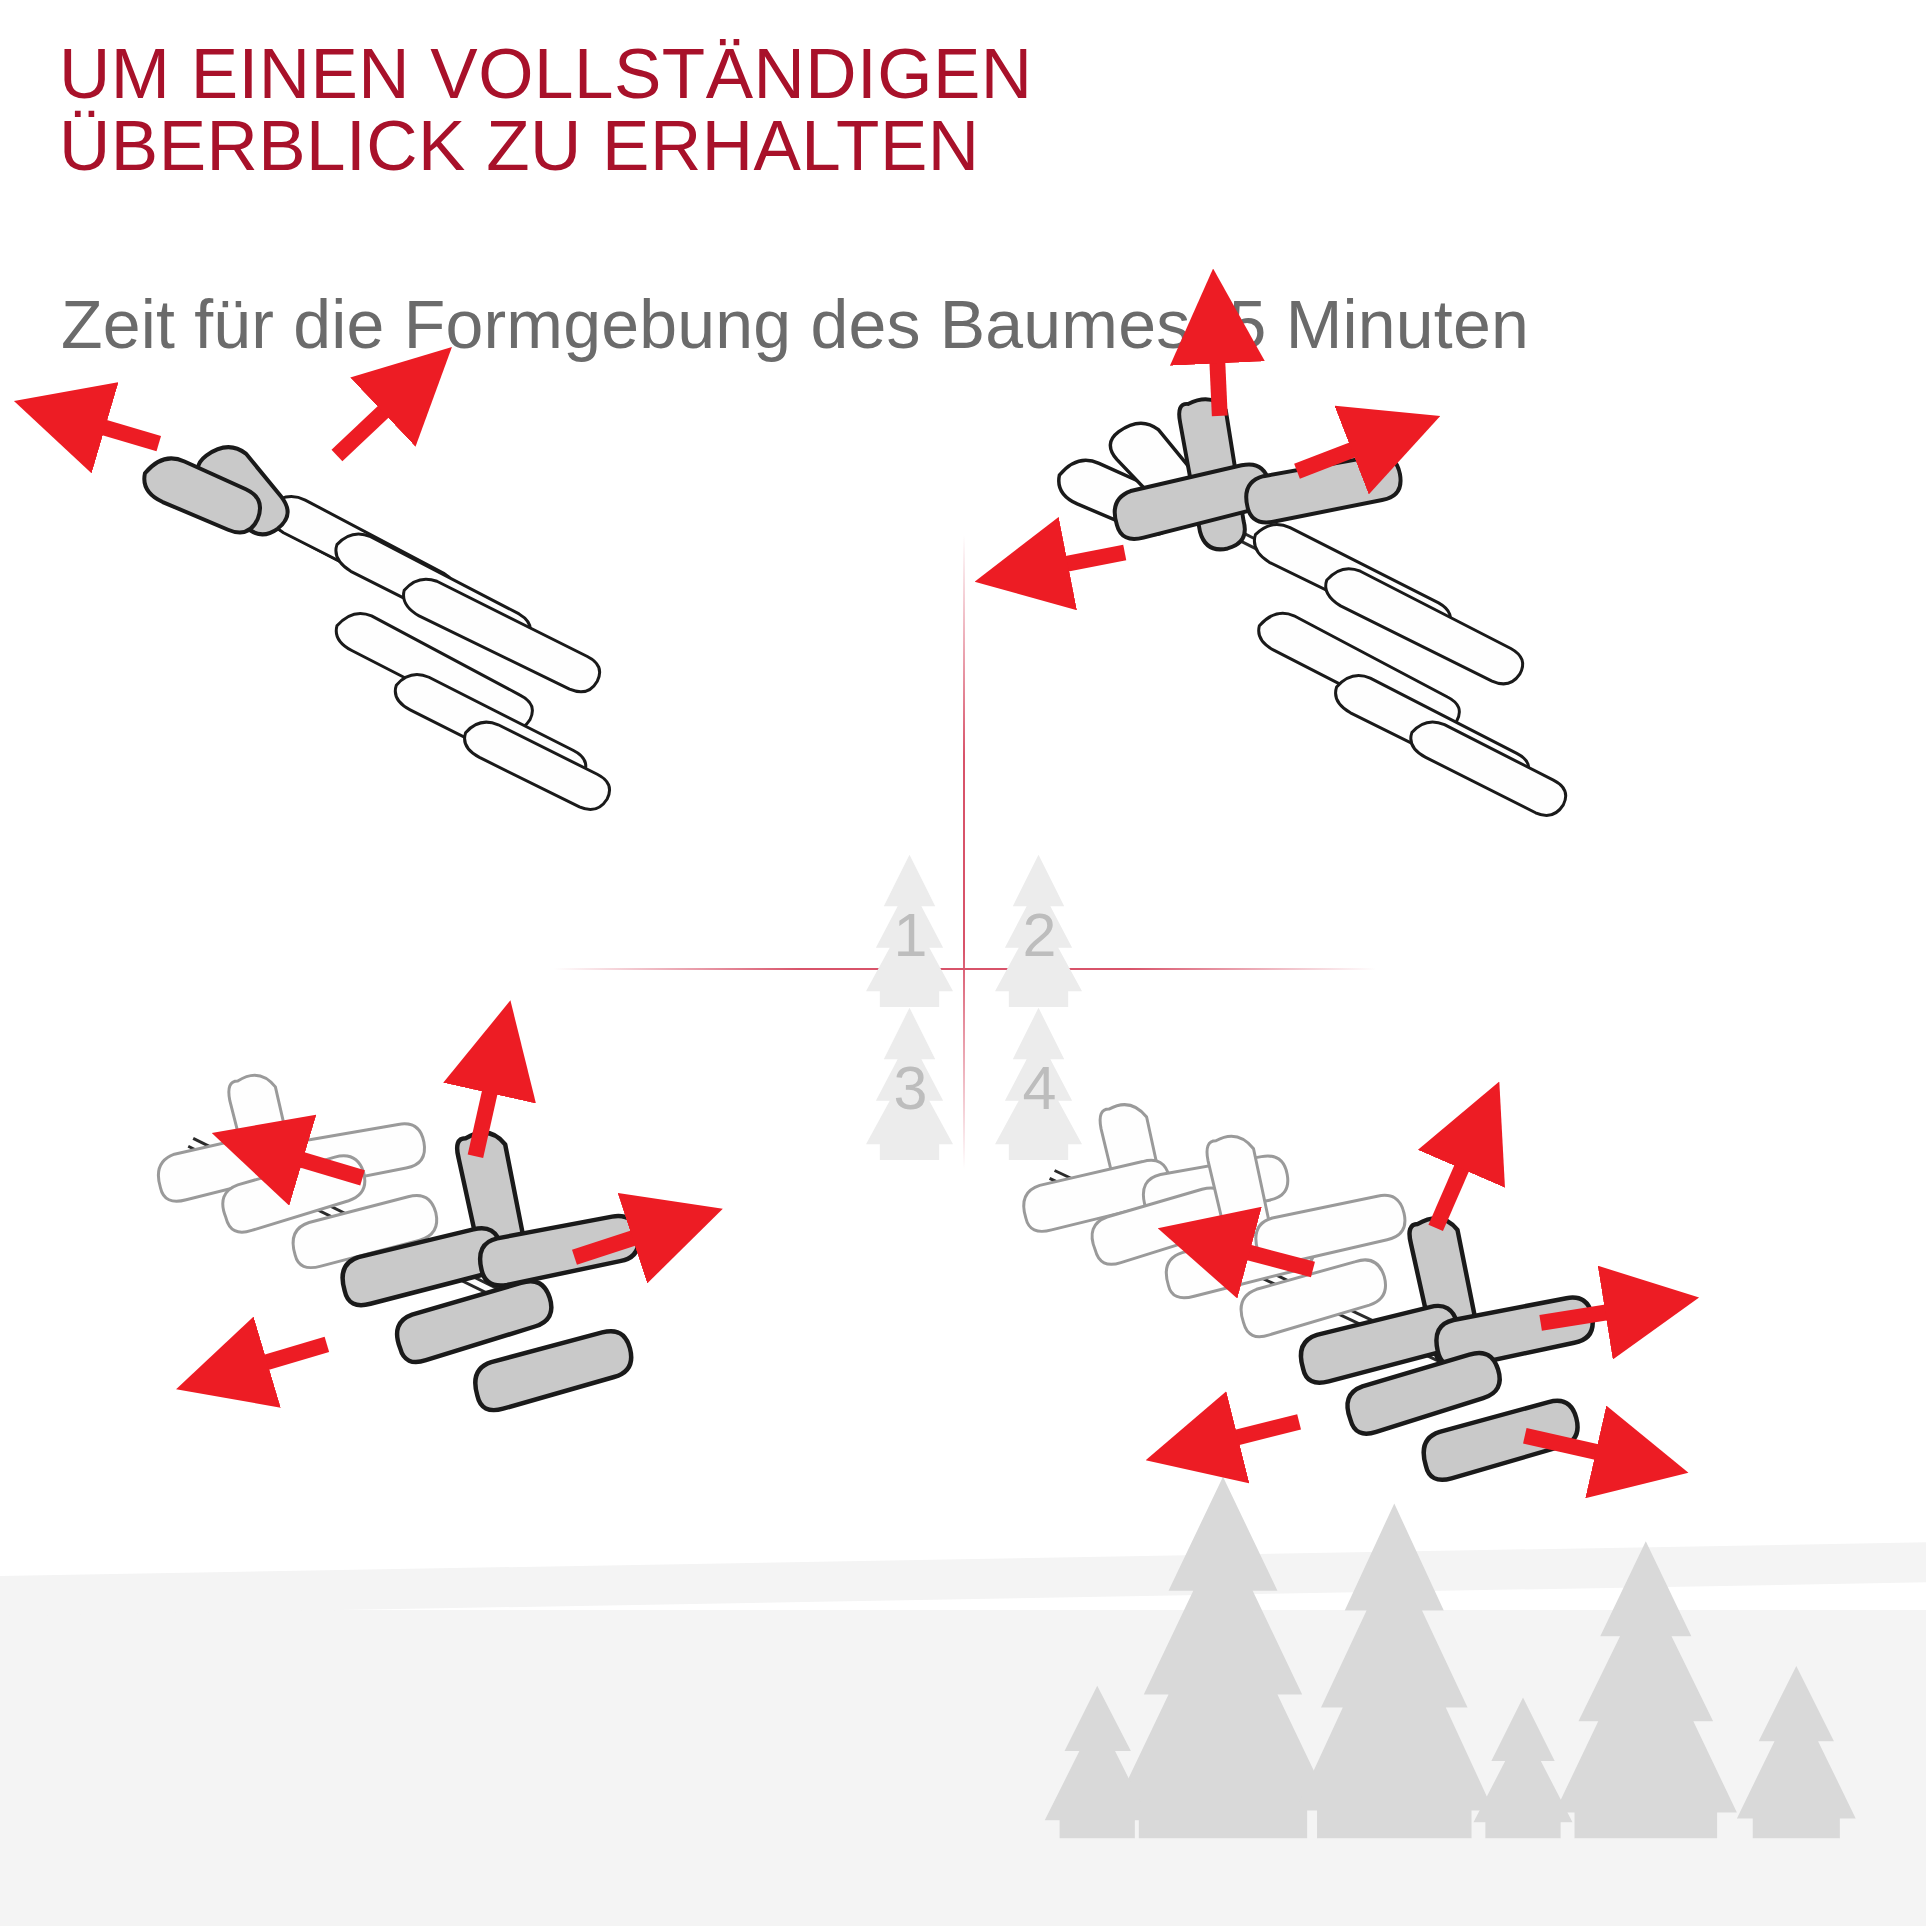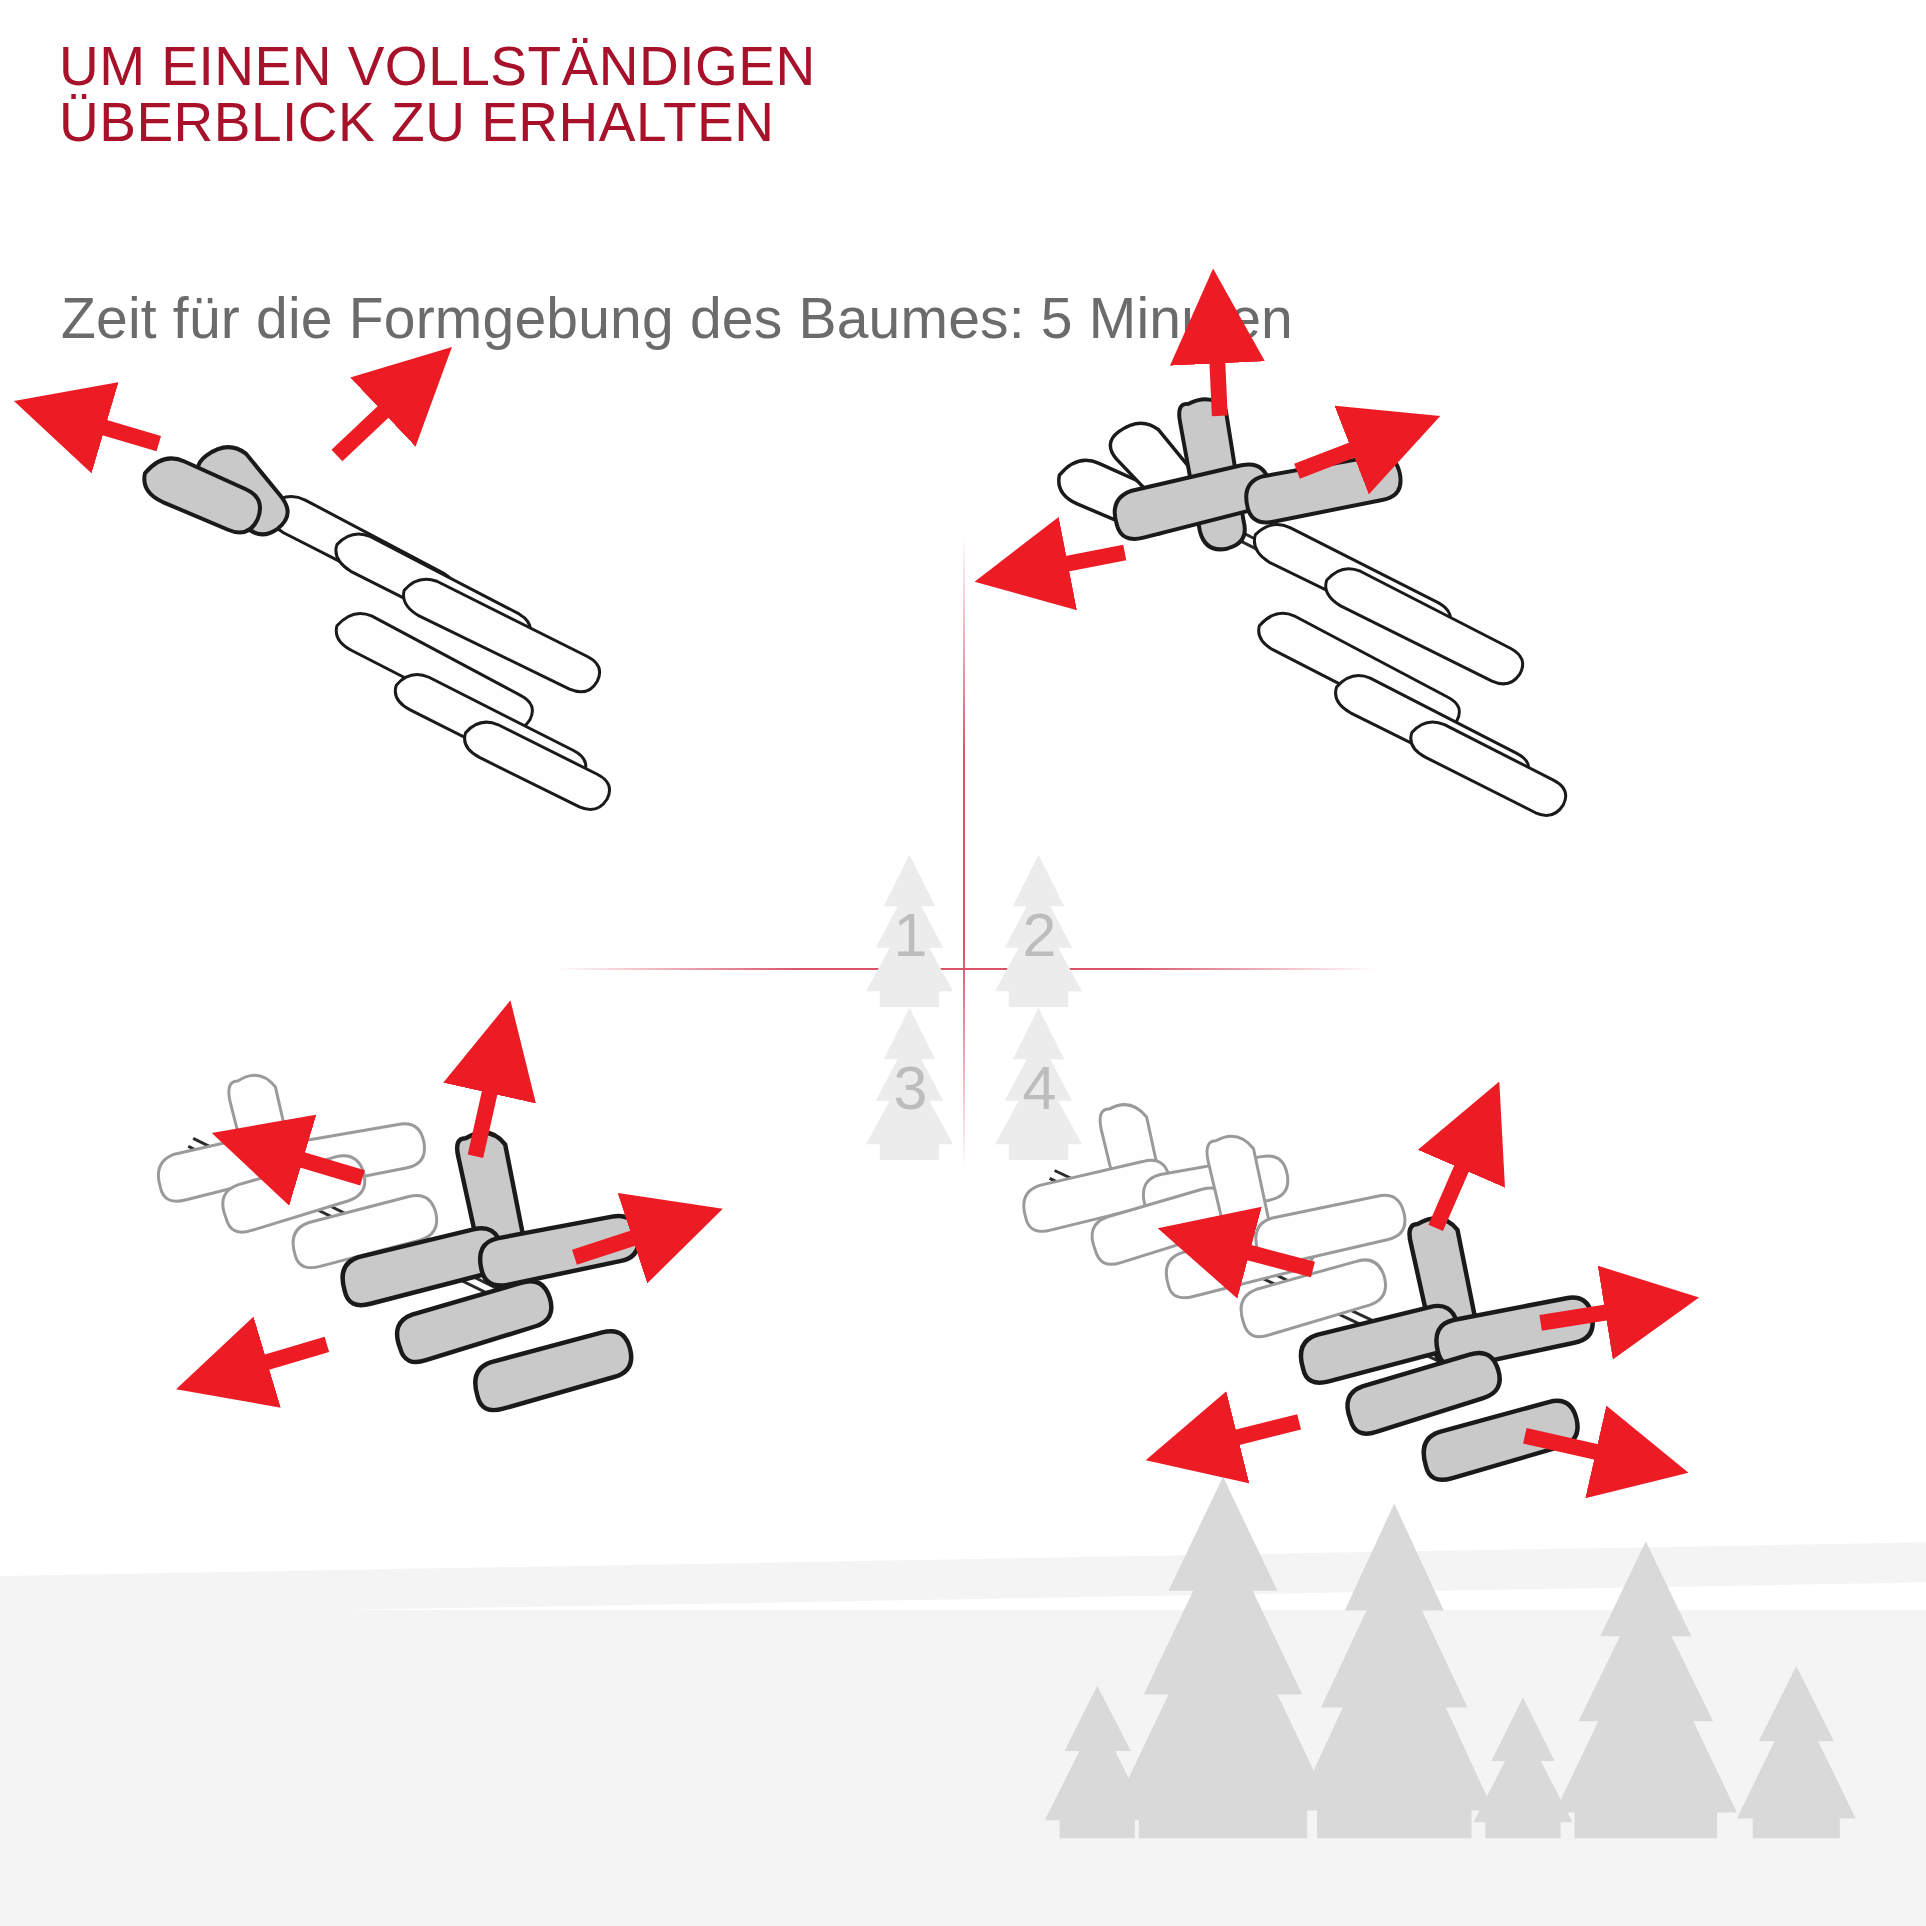--- a/index.html
+++ b/index.html
@@ -11,32 +11,32 @@
     position:relative;
   }
   .stage{position:absolute;inset:0;}
 
   
   .title{
     position:absolute;
     left:59px; top:38px;
     width:1485px;
     color:#A8112A;
-    font-size:55px;
+    font-size:71px;
     line-height:1.02;
     font-weight:400;
     letter-spacing:0.5px;
     text-transform:uppercase;
     white-space:pre-line;
   }
   .subtitle{
     position:absolute;
     left:61px; top:285px;
     color:#6b6b6b;
-    font-size:57px;
+    font-size:68px;
     font-weight:400;
     letter-spacing:0.2px;
   }
 
   
   .band{
     position:absolute;left:0;right:0;bottom:0;height:317px;
     background:#f4f4f4;
   }
   .band:before{

